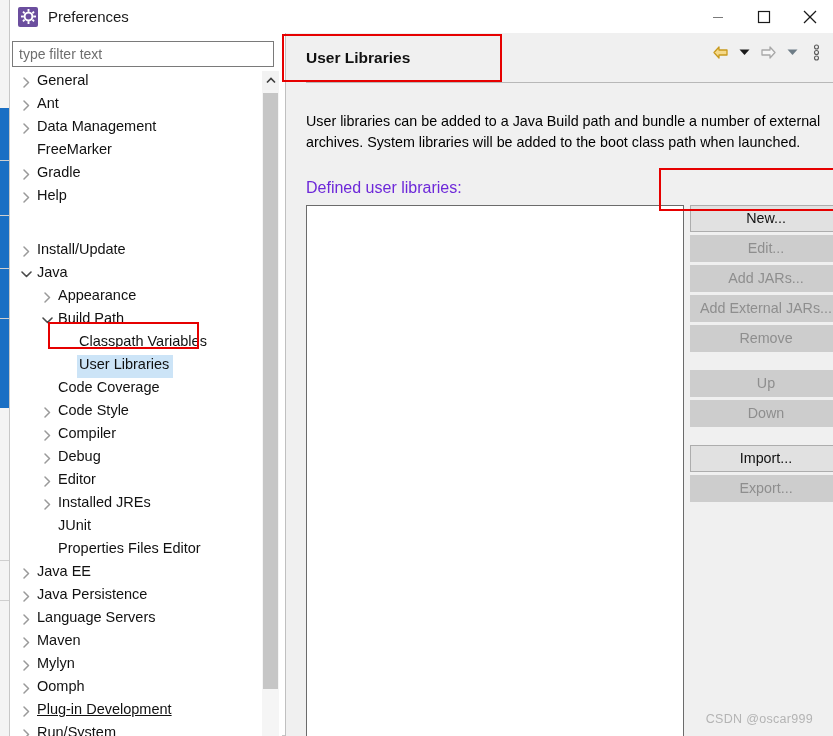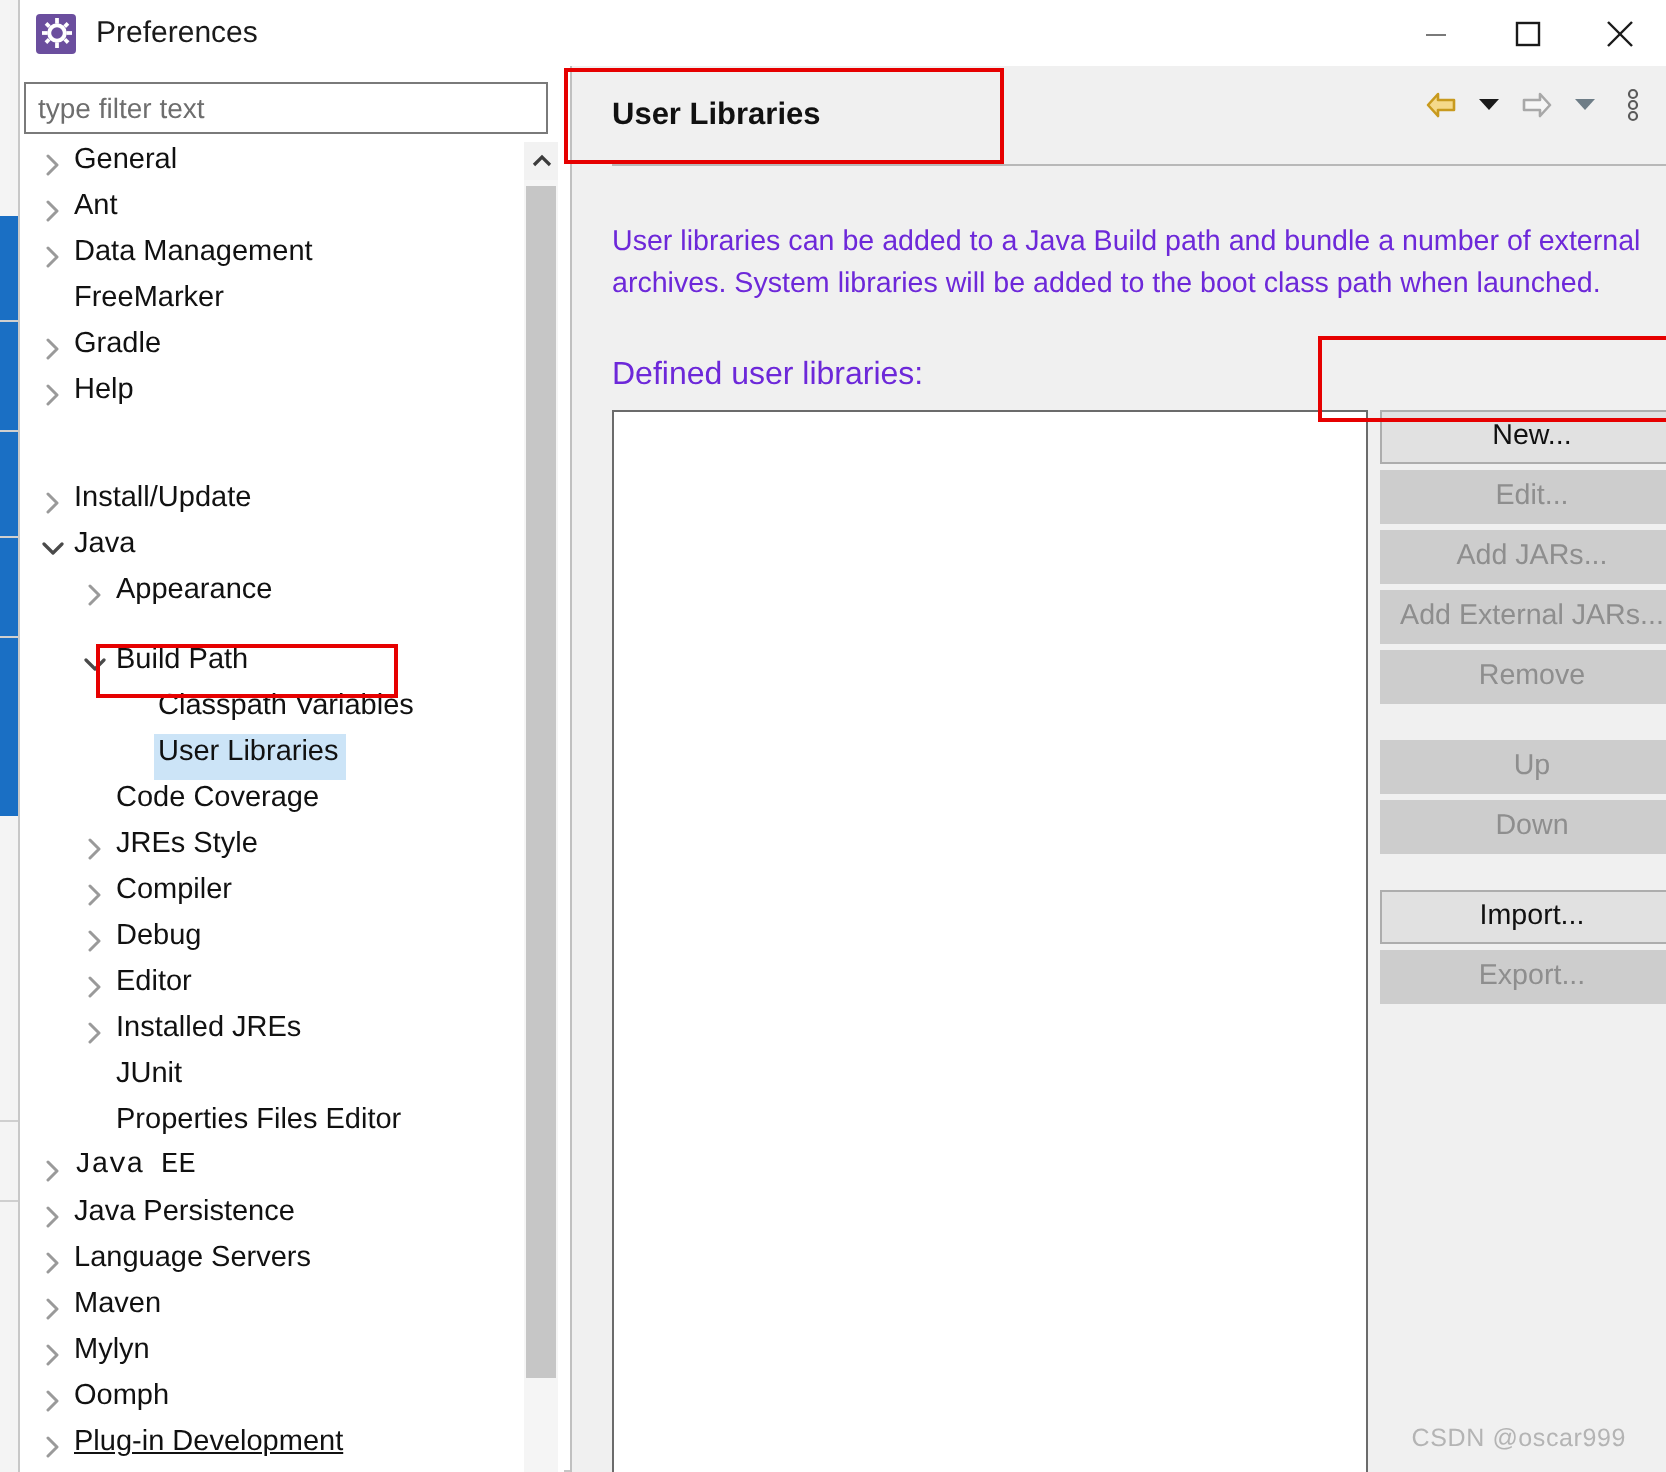--- a/index.html
+++ b/index.html
@@ -212,21 +212,21 @@
     left: 20px; top: 49px;
     width: 527px; height: 1px;
     background: #b8b8b8;
   }
 
   .desc {
     position: absolute;
     left: 20px; top: 78px;
     width: 520px;
     font-size: 14.3px;
-    color: #6d28d9;
+    color: #000000;
     line-height: 21px;
   }
   .defined-label {
     position: absolute;
     left: 20px; top: 146px;
     font-size: 16px;
     color: #6d28d9;
   }
 
   .listbox {
@@ -407,21 +407,21 @@
             <span class="tree-label">Java</span>
           </div>
           <div class="tree-row" style="padding-left: 27px;">
             <span class="twisty">
               <svg width="9" height="11" viewBox="0 0 9 11">
                 <path d="M2 1 L6.5 5.5 L2 10" fill="none" stroke="#9a9a9a" stroke-width="1.5" stroke-linecap="round" stroke-linejoin="round"></path>
               </svg>
             </span>
             <span class="tree-label">Appearance</span>
           </div>
-          <div class="tree-row" style="padding-left: 27px; margin-top: 12px;">
+          <div class="tree-row" style="padding-left: 27px;">
             <span class="twisty">
               <svg width="11" height="9" viewBox="0 0 11 9">
                 <path d="M1 2 L5.5 6.5 L10 2" fill="none" stroke="#4a4a4a" stroke-width="1.6" stroke-linecap="round" stroke-linejoin="round"></path>
               </svg>
             </span>
             <span class="tree-label">Build Path</span>
           </div>
           <div class="tree-row" style="padding-left: 48px;">
             <span class="twisty"></span>
             <span class="tree-label">Classpath Variables</span>
@@ -433,21 +433,21 @@
           <div class="tree-row" style="padding-left: 27px;">
             <span class="twisty"></span>
             <span class="tree-label">Code Coverage</span>
           </div>
           <div class="tree-row" style="padding-left: 27px;">
             <span class="twisty">
               <svg width="9" height="11" viewBox="0 0 9 11">
                 <path d="M2 1 L6.5 5.5 L2 10" fill="none" stroke="#9a9a9a" stroke-width="1.5" stroke-linecap="round" stroke-linejoin="round"></path>
               </svg>
             </span>
-            <span class="tree-label">JREs Style</span>
+            <span class="tree-label">Code Style</span>
           </div>
           <div class="tree-row" style="padding-left: 27px;">
             <span class="twisty">
               <svg width="9" height="11" viewBox="0 0 9 11">
                 <path d="M2 1 L6.5 5.5 L2 10" fill="none" stroke="#9a9a9a" stroke-width="1.5" stroke-linecap="round" stroke-linejoin="round"></path>
               </svg>
             </span>
             <span class="tree-label">Compiler</span>
           </div>
           <div class="tree-row" style="padding-left: 27px;">
@@ -475,21 +475,21 @@
             <span class="tree-label">Installed JREs</span>
           </div>
           <div class="tree-row" style="padding-left: 27px;">
             <span class="twisty"></span>
             <span class="tree-label">JUnit</span>
           </div>
           <div class="tree-row" style="padding-left: 27px;">
             <span class="twisty"></span>
             <span class="tree-label">Properties Files Editor</span>
           </div>
-          <div class="tree-row" style="padding-left: 6px; font-family: Liberation Mono, monospace;">
+          <div class="tree-row" style="padding-left: 6px;">
             <span class="twisty">
               <svg width="9" height="11" viewBox="0 0 9 11">
                 <path d="M2 1 L6.5 5.5 L2 10" fill="none" stroke="#9a9a9a" stroke-width="1.5" stroke-linecap="round" stroke-linejoin="round"></path>
               </svg>
             </span>
             <span class="tree-label">Java EE</span>
           </div>
           <div class="tree-row" style="padding-left: 6px;">
             <span class="twisty">
               <svg width="9" height="11" viewBox="0 0 9 11">

